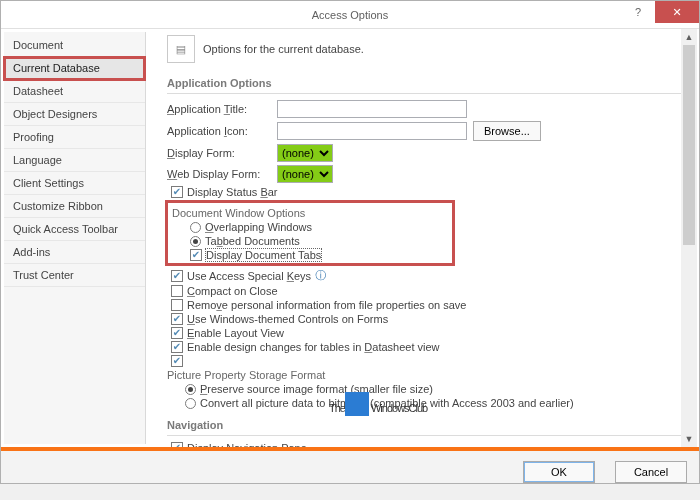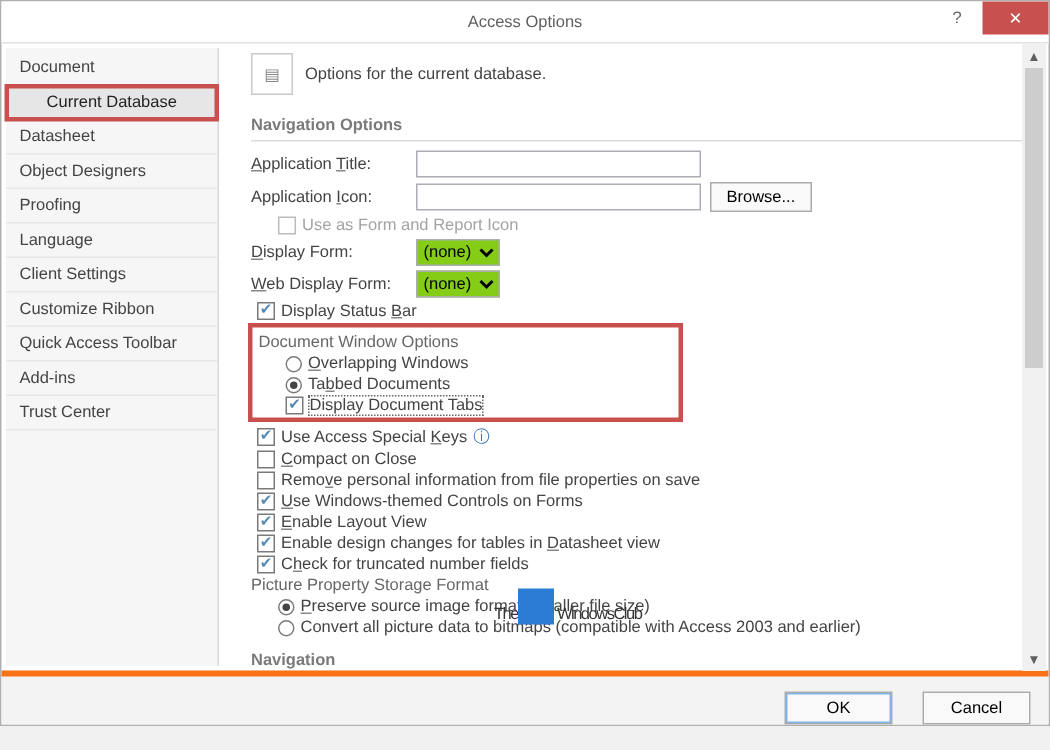--- a/index.html
+++ b/index.html
@@ -6,21 +6,21 @@
 body { margin: 0; background: #f0f0f0; }
 .dialog { width: 700px; height: 484px; background: #fff; border: 1px solid #b0b0b0; display: flex; flex-direction: column; position: relative; }
 .titlebar { height: 28px; background: #fff; border-bottom: 1px solid #e0e0e0; display: flex; align-items: center; justify-content: center; position: relative; }
 .titlebar .title { color: #5f5f5f; }
 .title-btns { position: absolute; right: 0; top: 0; display: flex; }
 .title-btn { width: 34px; height: 22px; display: flex; align-items: center; justify-content: center; color: #666; }
 .title-btn.close { background: #c8504f; color: #fff; width: 44px; }
 .body { flex: 1; display: flex; overflow: hidden; }
 .sidebar { width: 142px; border-right: 1px solid #d9d9d9; background: #f6f6f6; padding: 2px 0; margin: 3px; }
 .side-item { padding: 5px 9px 5px 9px; color: #444; cursor: pointer; border-bottom: 1px solid #e7e7e7; }
-.side-item.selected { background: #e6e6e6; color: #222; text-align: center; }
+.side-item.selected { background: #e6e6e6; color: #222; }
 .side-item.hl { outline: 3px solid #c8504f; outline-offset: -2px; }
 .main { flex: 1; padding: 6px 10px 6px 18px; overflow-y: auto; position: relative; color: #444; }
 .banner { display: flex; align-items: center; gap: 8px; margin-bottom: 10px; }
 .banner-icon { width: 28px; height: 28px; border: 1px solid #c9c9c9; display: flex; align-items: center; justify-content: center; color: #888; }
 .section-head { color: #7a7a7a; font-weight: 600; padding: 4px 0; border-bottom: 1px solid #dcdcdc; margin: 6px 0 6px 0; }
 .row { display: flex; align-items: center; margin: 3px 0; gap: 6px; }
 .row label { min-width: 104px; }
 .row input[type=text] { height: 18px; border: 1px solid #abadb3; padding: 0 2px; }
 .row select { height: 18px; border: 1px solid #abadb3; width: 56px; background: #84cc16; }
 .btn { border: 1px solid #ababab; background: #f9f9f9; padding: 1px 10px; height: 20px; }
@@ -70,34 +70,30 @@
       <div class="side-item">Add-ins</div>
       <div class="side-item">Trust Center</div>
     </div>
 
     <div class="main">
       <div class="banner">
         <div class="banner-icon">▤</div>
         <span>Options for the current database.</span>
       </div>
 
-      <div class="section-head">Navigation Options</div>
+      <div class="section-head">Application Options</div>
 
       <div class="row">
         <label><span class="und">A</span>pplication <span class="und">T</span>itle:</label>
         <input type="text" style="width: 190px;">
       </div>
       <div class="row">
         <label>Application <span class="und">I</span>con:</label>
         <input type="text" style="width: 190px;">
         <button class="btn">Browse...</button>
-      </div>
-      <div class="chk-row indent">
-        <span class="chk disabled"></span>
-        <span class="muted">Use as Form and Report Icon</span>
       </div>
       <div class="row">
         <label><span class="und">D</span>isplay Form:</label>
         <select><option>(none)</option></select>
       </div>
       <div class="row">
         <label><span class="und">W</span>eb Display Form:</label>
         <select><option>(none)</option></select>
       </div>
       <div class="chk-row">
@@ -143,21 +139,20 @@
       <div class="chk-row">
         <span class="chk">✔</span>
         <span><span class="und">E</span>nable Layout View</span>
       </div>
       <div class="chk-row">
         <span class="chk">✔</span>
         <span>Enable design changes for tables in <span class="und">D</span>atasheet view</span>
       </div>
       <div class="chk-row">
         <span class="chk">✔</span>
-        <span>C<span class="und">h</span>eck for truncated number fields</span>
       </div>
       <div class="sub-title">Picture Property Storage Format</div>
       <div class="chk-row indent">
         <span class="radio">
             <span class="dot"></span>
           </span>
         <span><span class="und">P</span>reserve source image format (smaller file size)</span>
       </div>
       <div class="chk-row indent">
         <span class="radio"></span>

